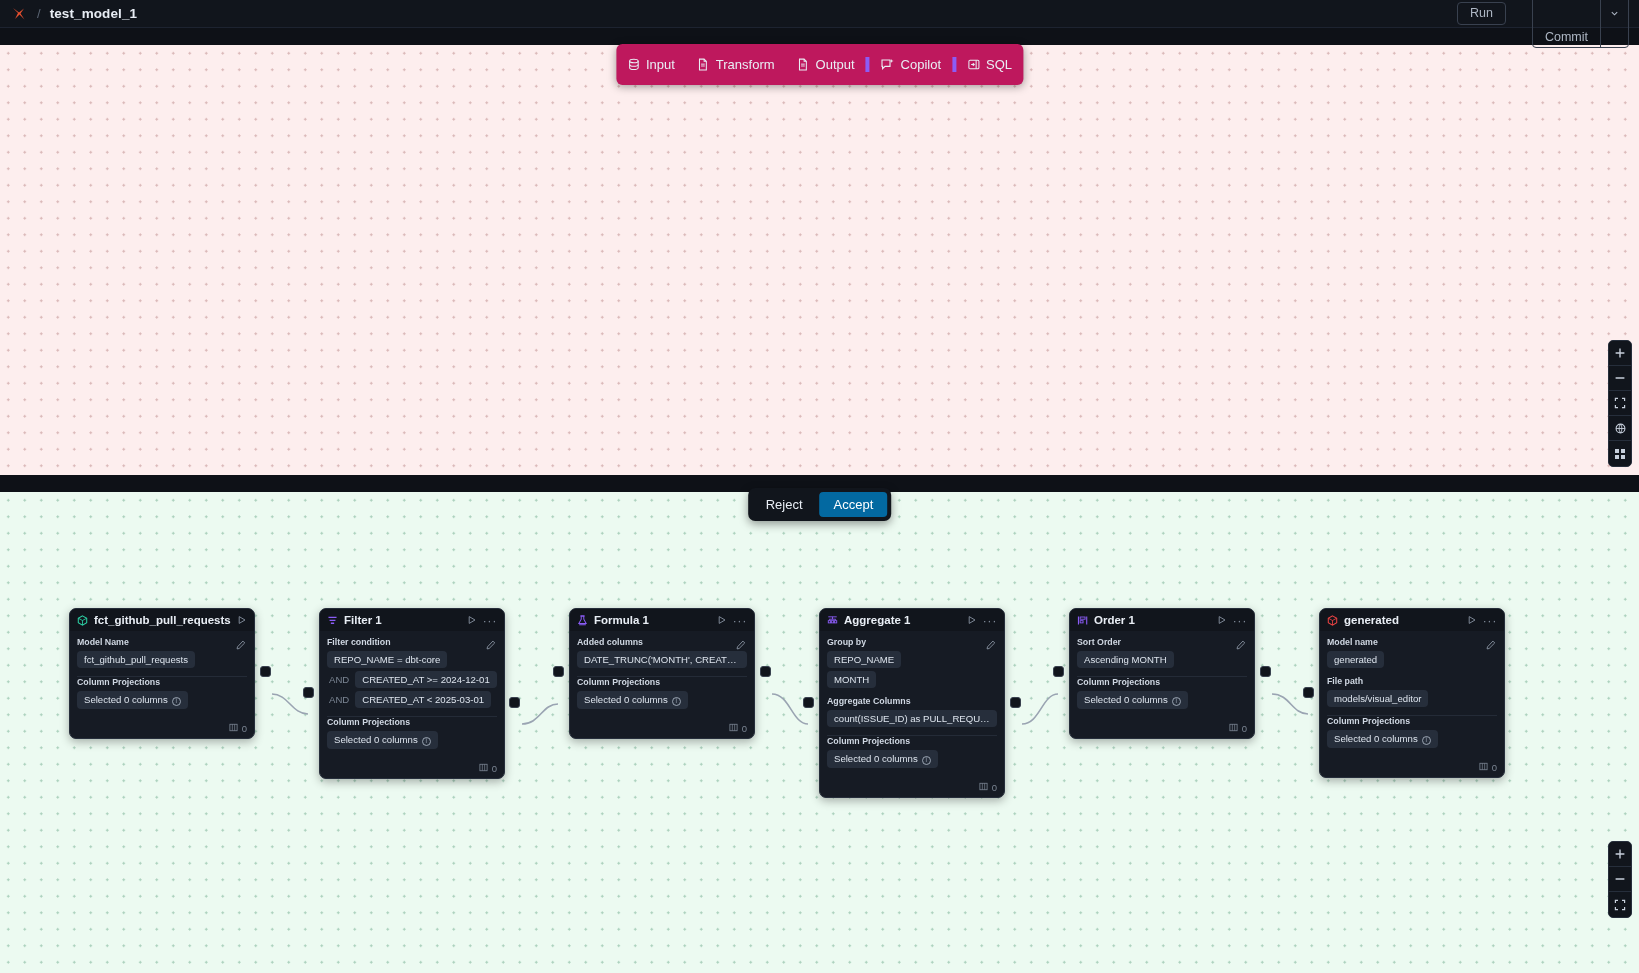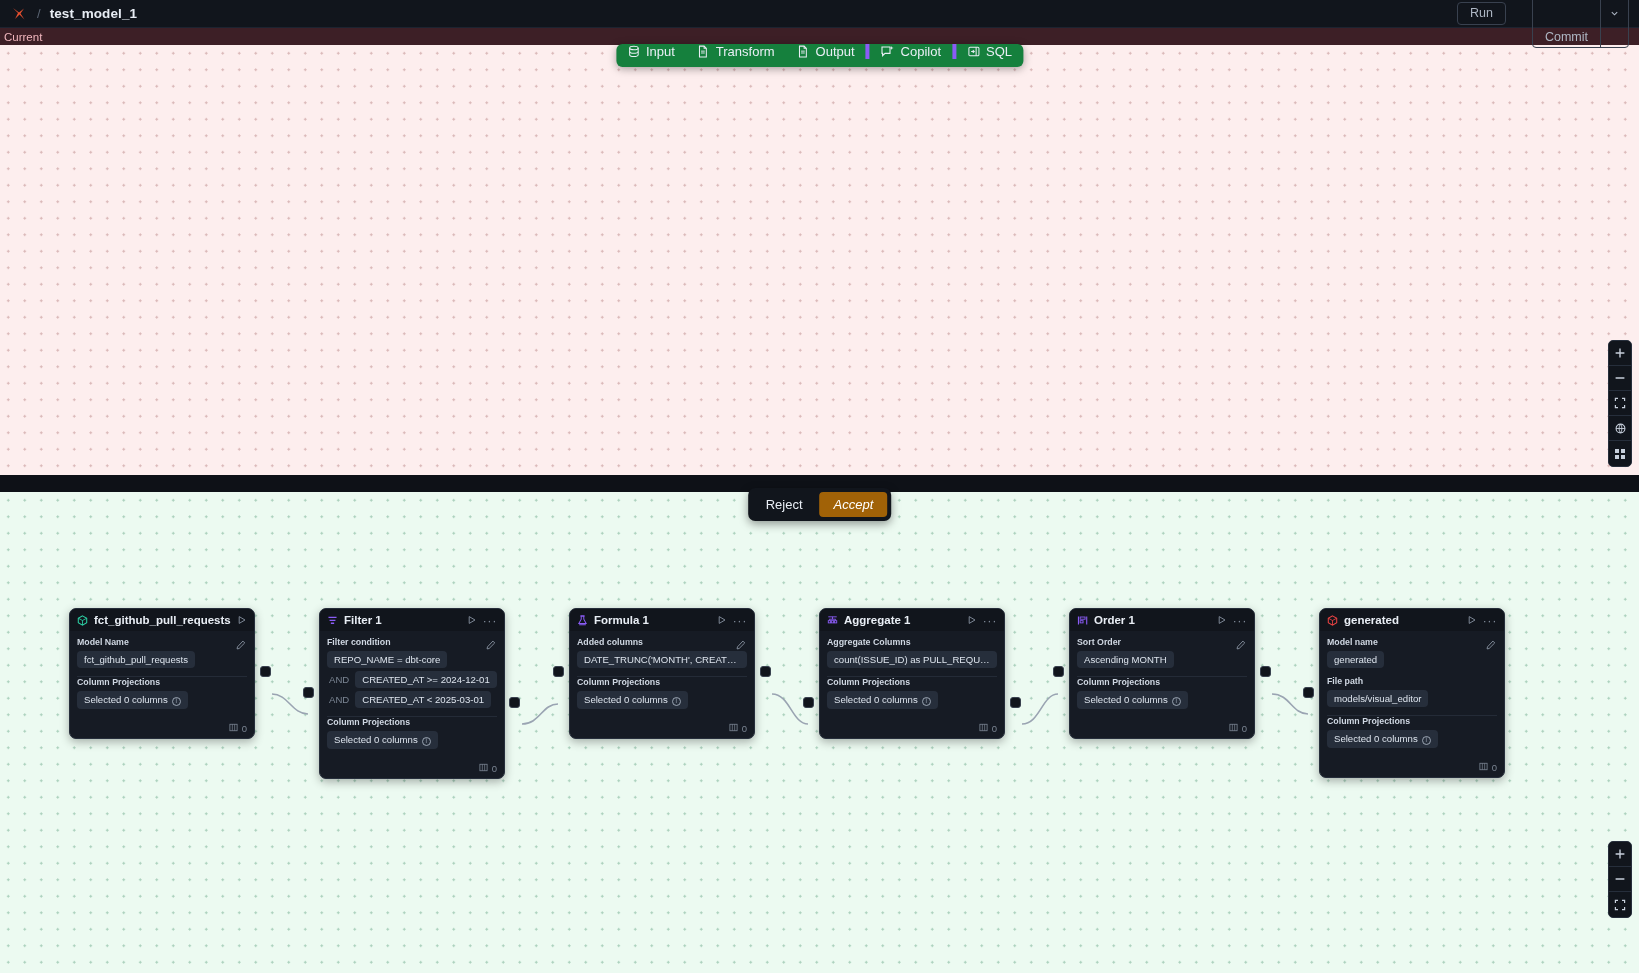--- a/index.html
+++ b/index.html
@@ -49,22 +49,22 @@
   .canvas-new {
     top: 17px; height: 481px;
     background-color: #ecfaf1;
     background-image: radial-gradient(#a9cfbb 1.1px, transparent 1.1px);
     background-size: 16.5px 16.5px;
   }
 
   
   .mode-toolbar {
     position: absolute; top: 44px; left: 50%; transform: translateX(-50%);
-    height: 23px; background: #15803d; border-radius: 6px;
-    display: flex; align-items: flex-start; z-index: 50;
+    height: 41px; background: #be185d; border-radius: 6px;
+    display: flex; align-items: center; z-index: 50;
     box-shadow: 0 2px 8px rgba(0,0,0,.35);
   }
   .mode-item {
     display: flex; align-items: center; gap: 6px; padding: 0 11px;
     color: #e9eef5; font-size: 13px; white-space: nowrap;
   }
   .mode-item + .mode-item.divided { border-left: 4px solid #8b5cf6; }
   .mode-ico { display: flex; align-items: center; }
 
   
@@ -115,21 +115,21 @@
   .decision {
     position: absolute; top: 488px; left: 50%; transform: translateX(-50%);
     background: #11151c; border-radius: 7px; padding: 4px;
     display: flex; gap: 3px; z-index: 70; box-shadow: 0 3px 10px rgba(0,0,0,.4);
   }
   .decision button {
     border: 0; border-radius: 4px; font-size: 13px; padding: 5px 14px;
     font-family: "Liberation Sans", sans-serif; cursor: pointer;
   }
   .btn-reject { background: transparent; color: #e9eef5; }
-  .btn-accept { background: #a16207; color: #ffffff; font-style: italic; }
+  .btn-accept { background: #0369a1; color: #ffffff; }
 
   
   .zoomctl {
     position: absolute; right: 7px; width: 24px;
     background: #11151c; border: 1px solid #262e3b; border-radius: 5px;
     display: flex; flex-direction: column; z-index: 40; overflow: hidden;
   }
   .zoomctl .zc {
     height: 25px; display: flex; align-items: center; justify-content: center;
     color: #c7cfdb; font-size: 14px; border-bottom: 1px solid #262e3b;
@@ -156,21 +156,20 @@
       <span class="car">
         <svg width="9" height="9" viewBox="0 0 10 10">
             <path d="M2 3.5 L5 6.5 L8 3.5" stroke="#aeb7c4" stroke-width="1.2" fill="none"></path>
           </svg>
       </span>
     </div>
   </div>
 </div>
 
 <div class="pane pane-current">
-  <div class="pane-label lbl-current">Current</div>
   <div class="canvas canvas-current"></div>
 </div>
 
 <div class="mode-toolbar">
   <div class="mode-item">
     <span class="mode-ico">
       <svg width="13" height="13" viewBox="0 0 14 14">
           <ellipse cx="7" cy="3.2" rx="4.6" ry="1.9" stroke="#e9eef5" stroke-width="1.1" fill="none"></ellipse>
           <path d="M2.4 3.2 v7.4 c0 1.05 2.06 1.9 4.6 1.9 s4.6-.85 4.6-1.9 V3.2" stroke="#e9eef5" stroke-width="1.1" fill="none"></path>
           <path d="M2.4 6.9 c0 1.05 2.06 1.9 4.6 1.9 s4.6-.85 4.6-1.9" stroke="#e9eef5" stroke-width="1.1" fill="none"></path>
@@ -421,20 +420,30 @@
         <span class="node-title">Aggregate 1</span>
         <span class="run-ico">
           <svg width="10" height="10" viewBox="0 0 10 10">
               <path d="M2.2 1.6 L8 5 L2.2 8.4 Z" stroke="#7d8795" stroke-width="1" fill="none"></path>
             </svg>
         </span>
         <span class="dots-ico">···</span>
       </div>
       <div class="node-body">
         <div class="sec">
+          <div class="sec-label">Group by</div>
+          <span class="pencil">
+            <svg width="10" height="10" viewBox="0 0 11 11">
+                <path d="M7.6 1.2 L9.6 3.2 L3.4 9.4 L1.2 9.8 L1.6 7.6 Z" stroke="#8a94a2" stroke-width="1" fill="none"></path>
+              </svg>
+          </span>
+          <div><span class="chip">REPO_NAME</span></div>
+          <div><span class="chip">MONTH</span></div>
+        </div>
+        <div class="sec">
           <div class="sec-label">Aggregate Columns</div>
           <span class="chip">count(ISSUE_ID) as PULL_REQUEST_...</span>
         </div>
         <div class="sec topline">
           <div class="sec-label">Column Projections</div>
           <span class="chip"><span>Selected 0 columns</span><span class="info-i">i</span></span>
         </div>
       </div>
       <div class="node-foot">
         <span>

